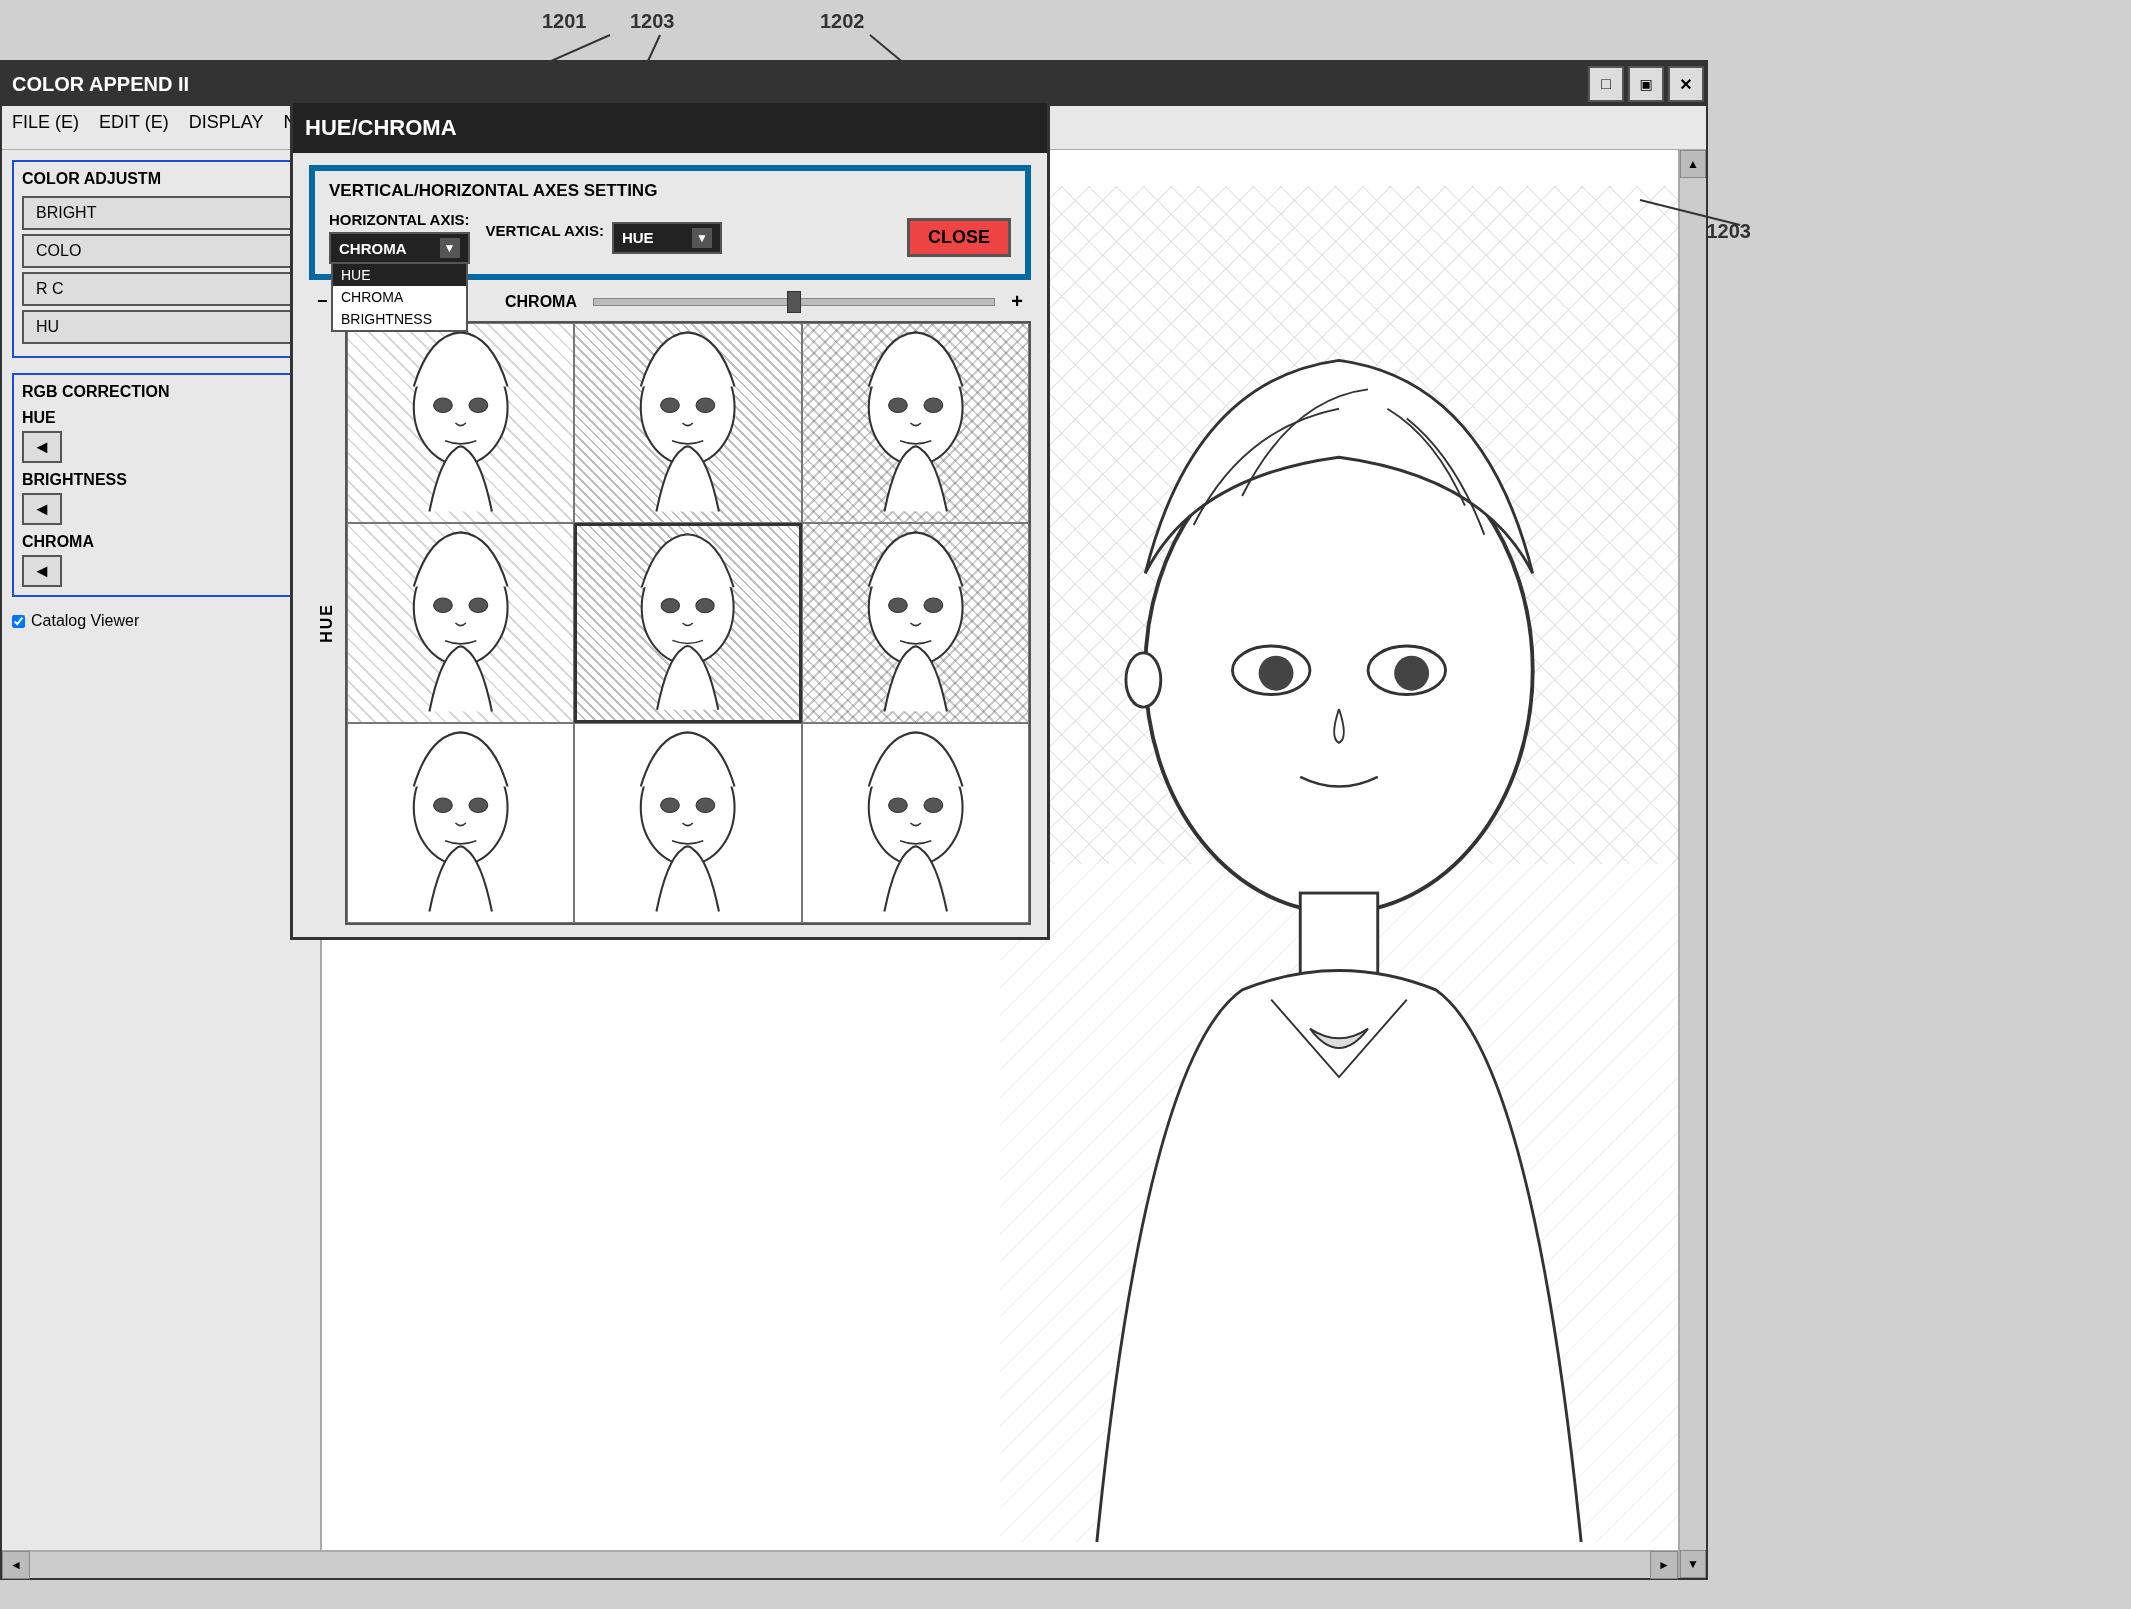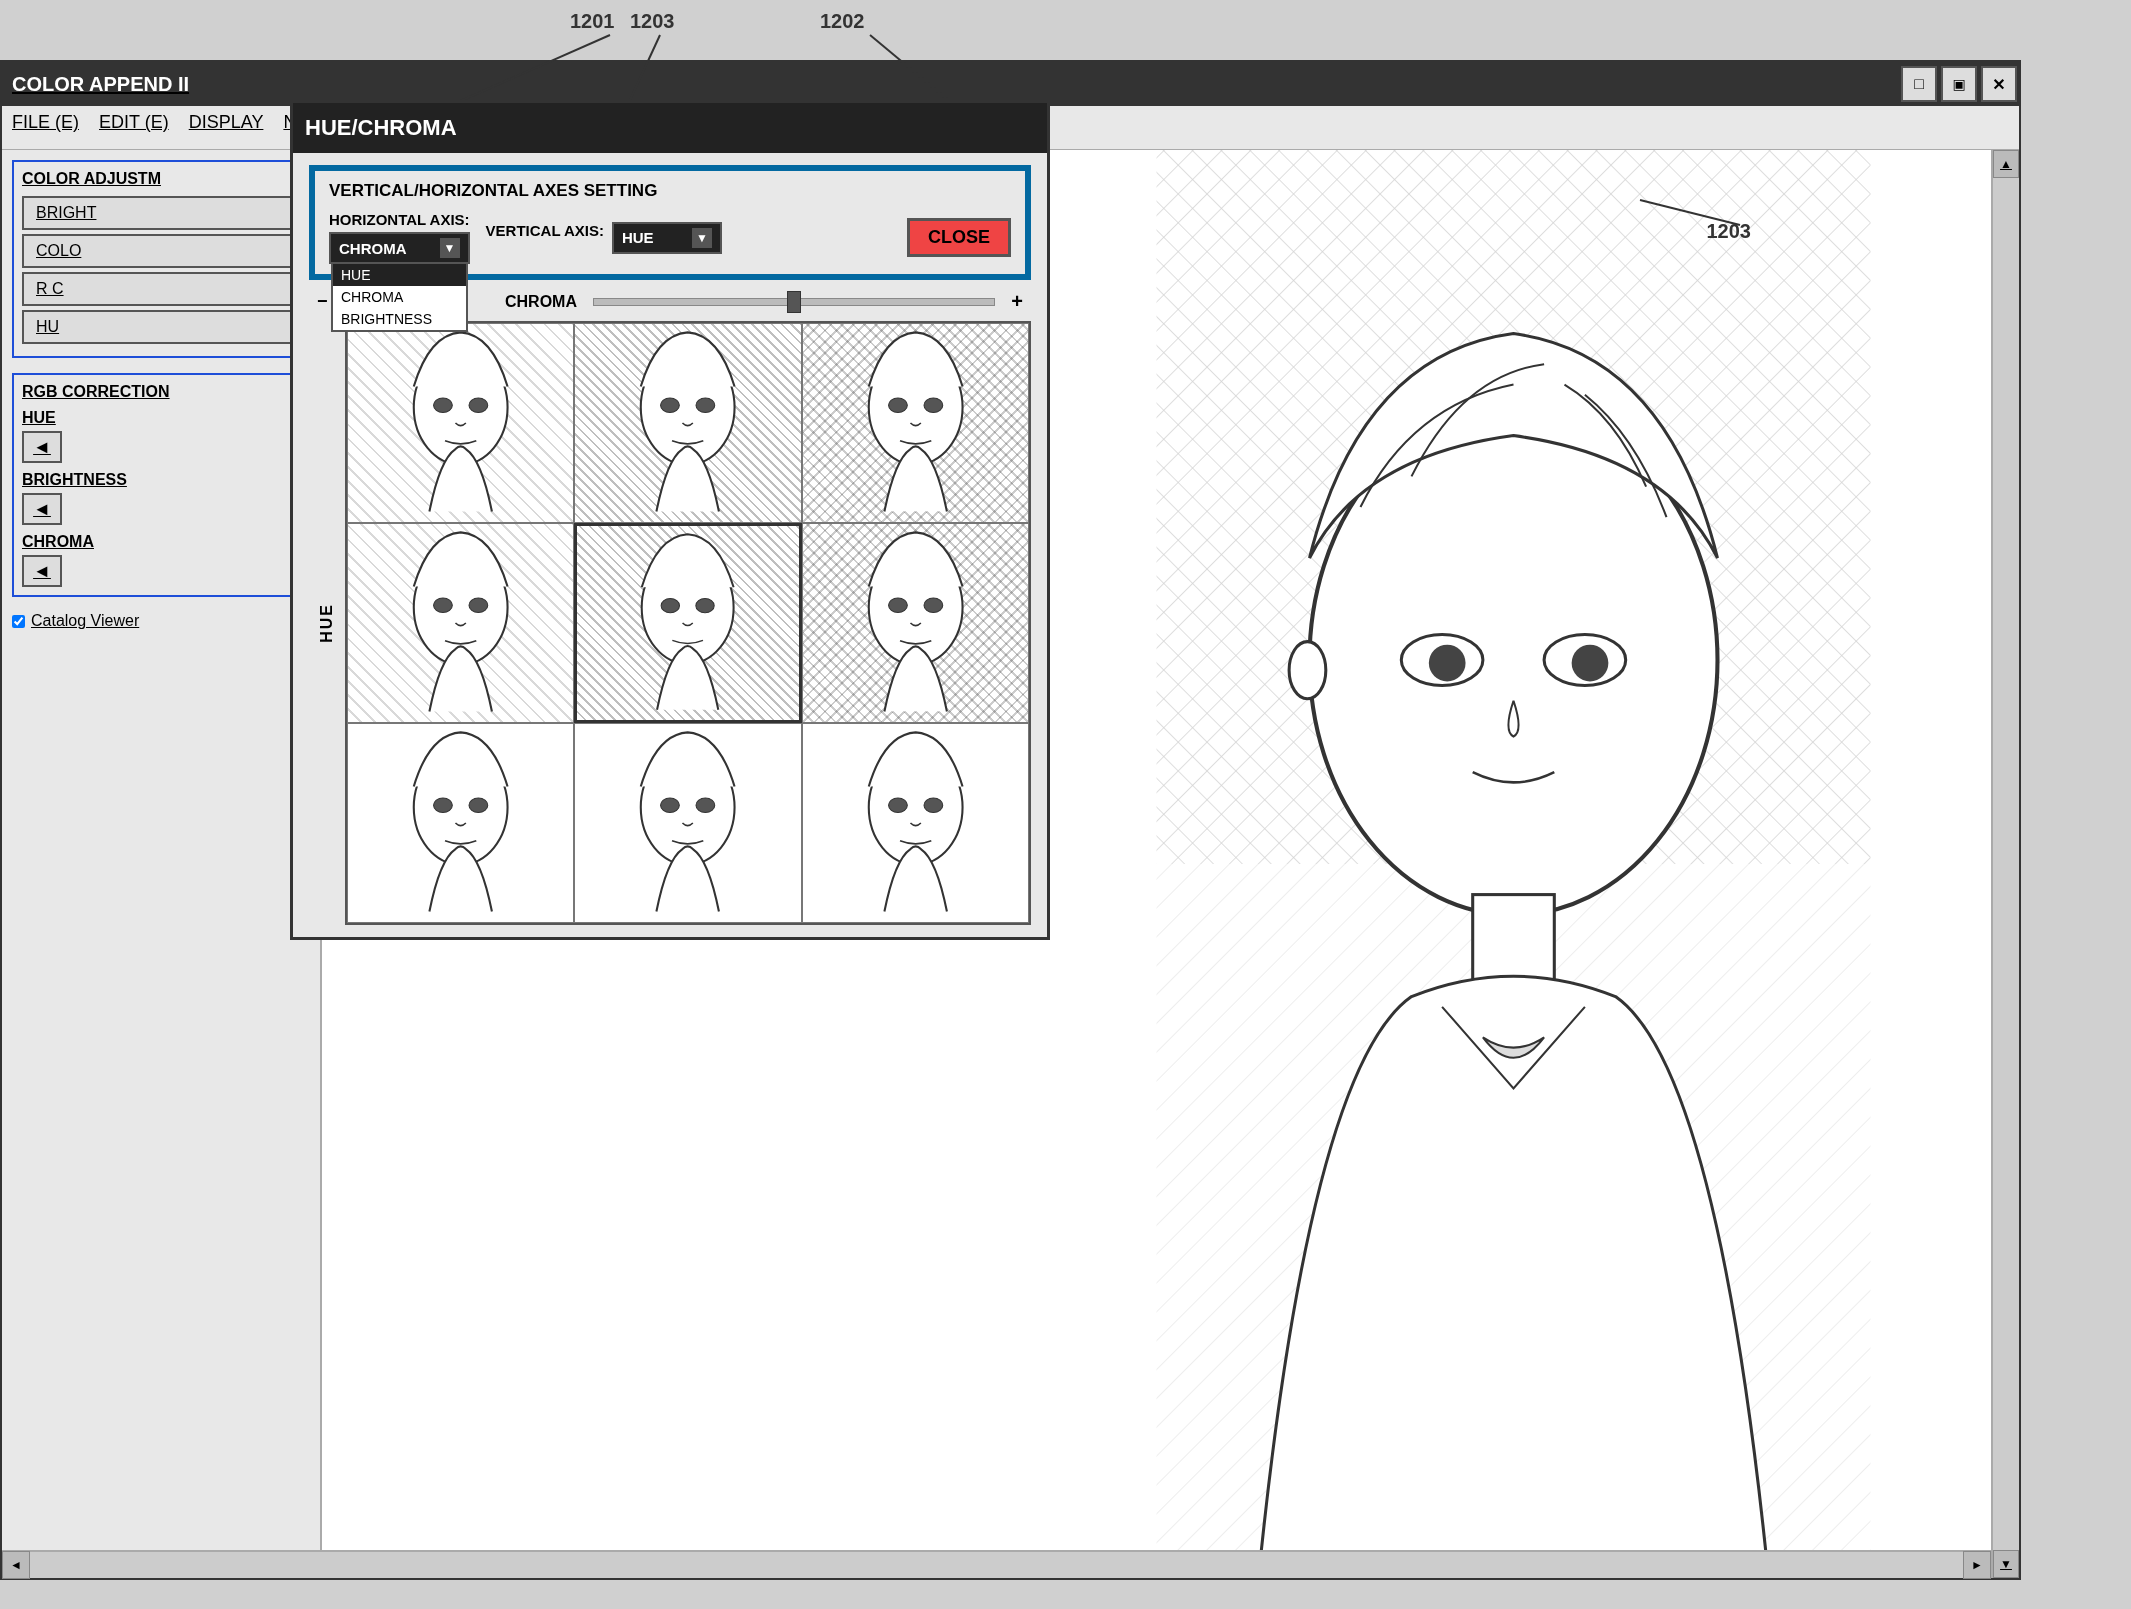--- a/index.html
+++ b/index.html
@@ -10,25 +10,24 @@
       height: 1609px;
       overflow: hidden;
       position: relative;
     }
 
     
     .bg-window {
       position: absolute;
       top: 60px;
       left: 0;
-      width: 2021px;
+      width: 1708px;
       height: 1520px;
       background: #e8e8e8;
       border: 2px solid #333;
-      text-decoration: underline;
     }
 
     .bg-titlebar {
       background: #333;
       color: white;
       display: flex;
       align-items: center;
       padding: 4px 10px;
       height: 44px;
       font-size: 20px;
@@ -649,21 +648,21 @@
             <path d="M55 112 Q70 118 85 112" stroke="#333" stroke-width="1.5" fill="none"></path>
             <path d="M40 180 Q50 130 65 120 Q70 115 75 120 Q90 130 100 180" fill="white" stroke="#333" stroke-width="2"></path>
           </svg>
         </div>
 
       </div>
     </div>
   </div>
 </div>
 
-<div style="position:absolute;top:10px;left:570px;font-size:20px;font-weight:bold;color:#333;">1201</div>
+<div style="position:absolute;top:10px;left:542px;font-size:20px;font-weight:bold;color:#333;">1201</div>
 <div style="position:absolute;top:10px;left:630px;font-size:20px;font-weight:bold;color:#333;">1203</div>
 <div style="position:absolute;top:10px;left:820px;font-size:20px;font-weight:bold;color:#333;">1202</div>
 <div style="position:absolute;top:220px;right:380px;font-size:20px;font-weight:bold;color:#333;">1203</div>
 
 <svg style="position:absolute;top:0;left:0;width:2131px;height:1609px;pointer-events:none;">
 
   <line x1="610" y1="35" x2="440" y2="110" stroke="#333" stroke-width="2"></line>
 
   <line x1="660" y1="35" x2="600" y2="165" stroke="#333" stroke-width="2"></line>
 

